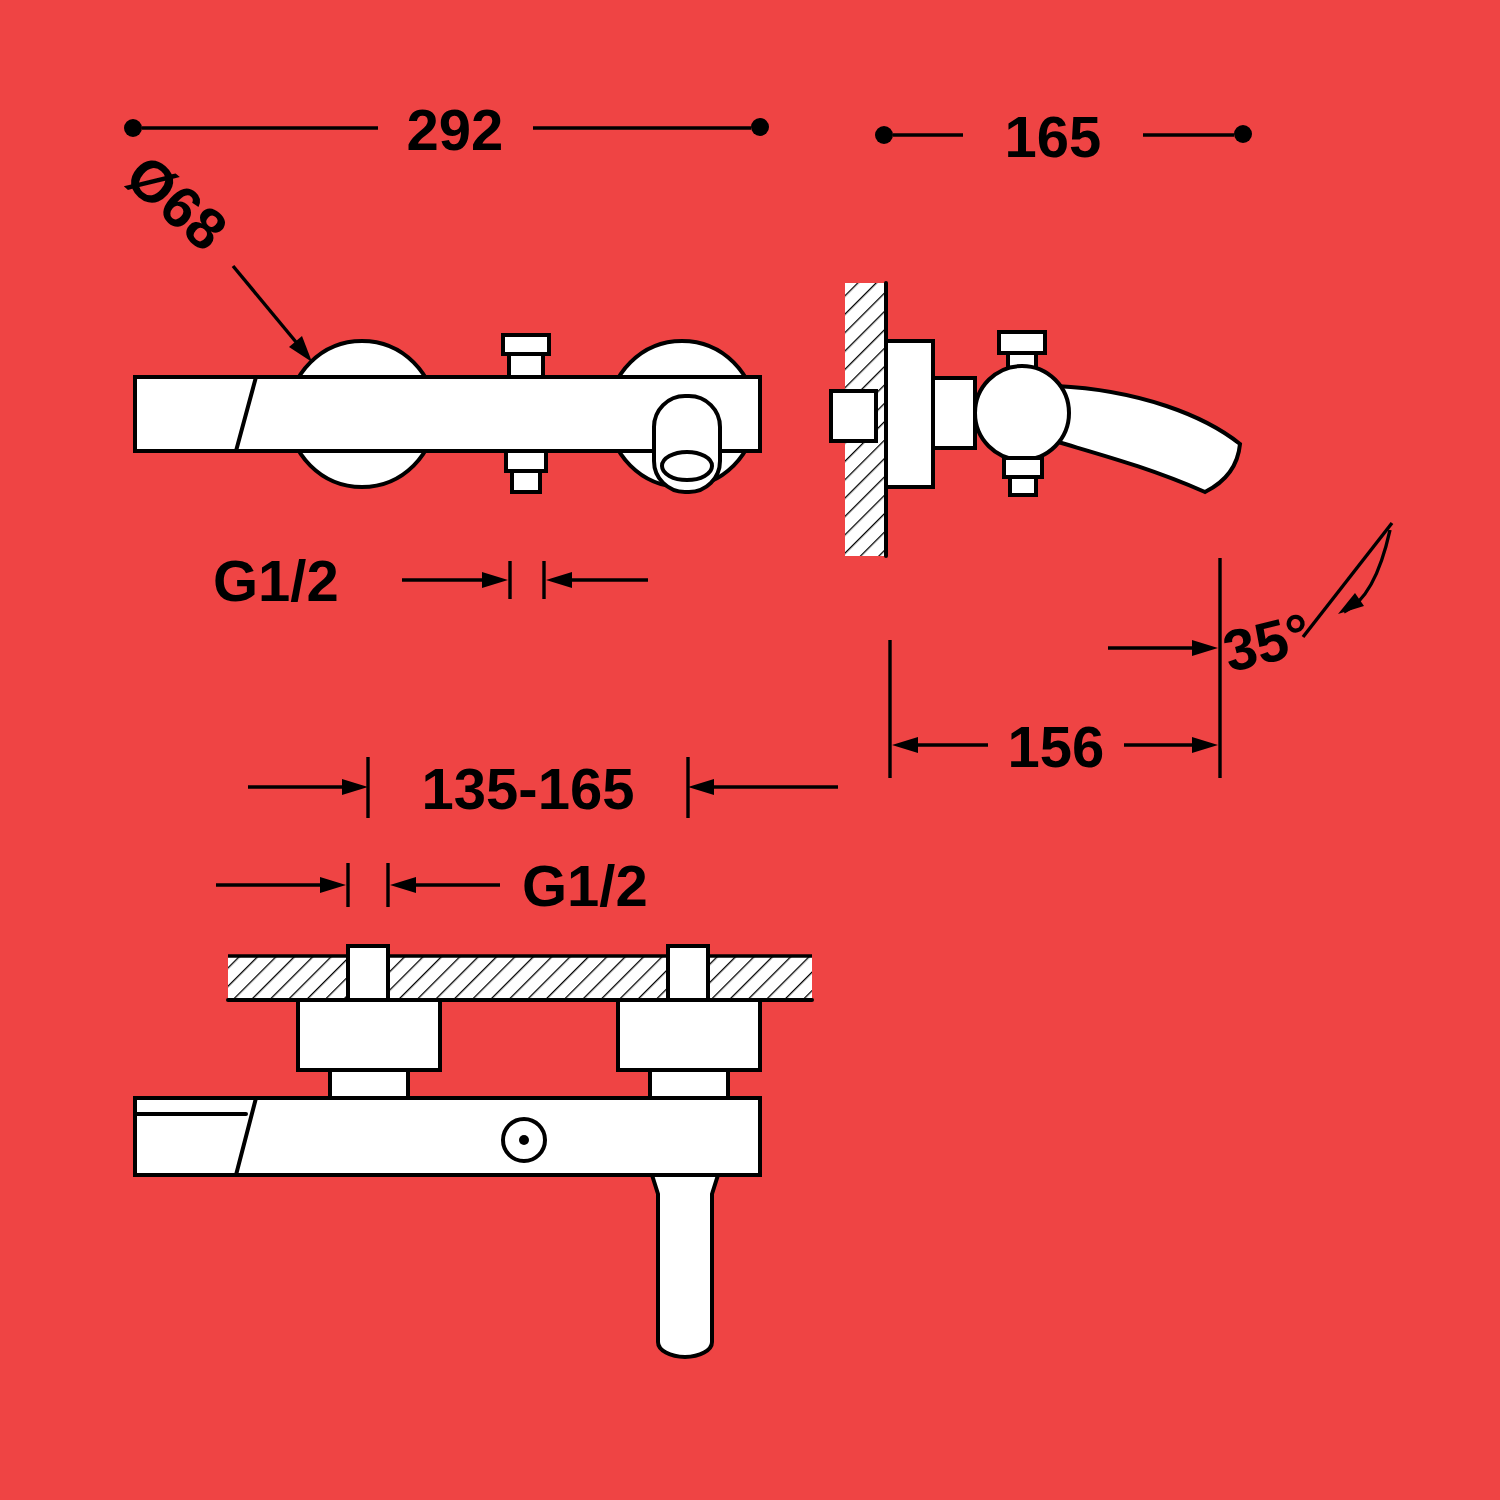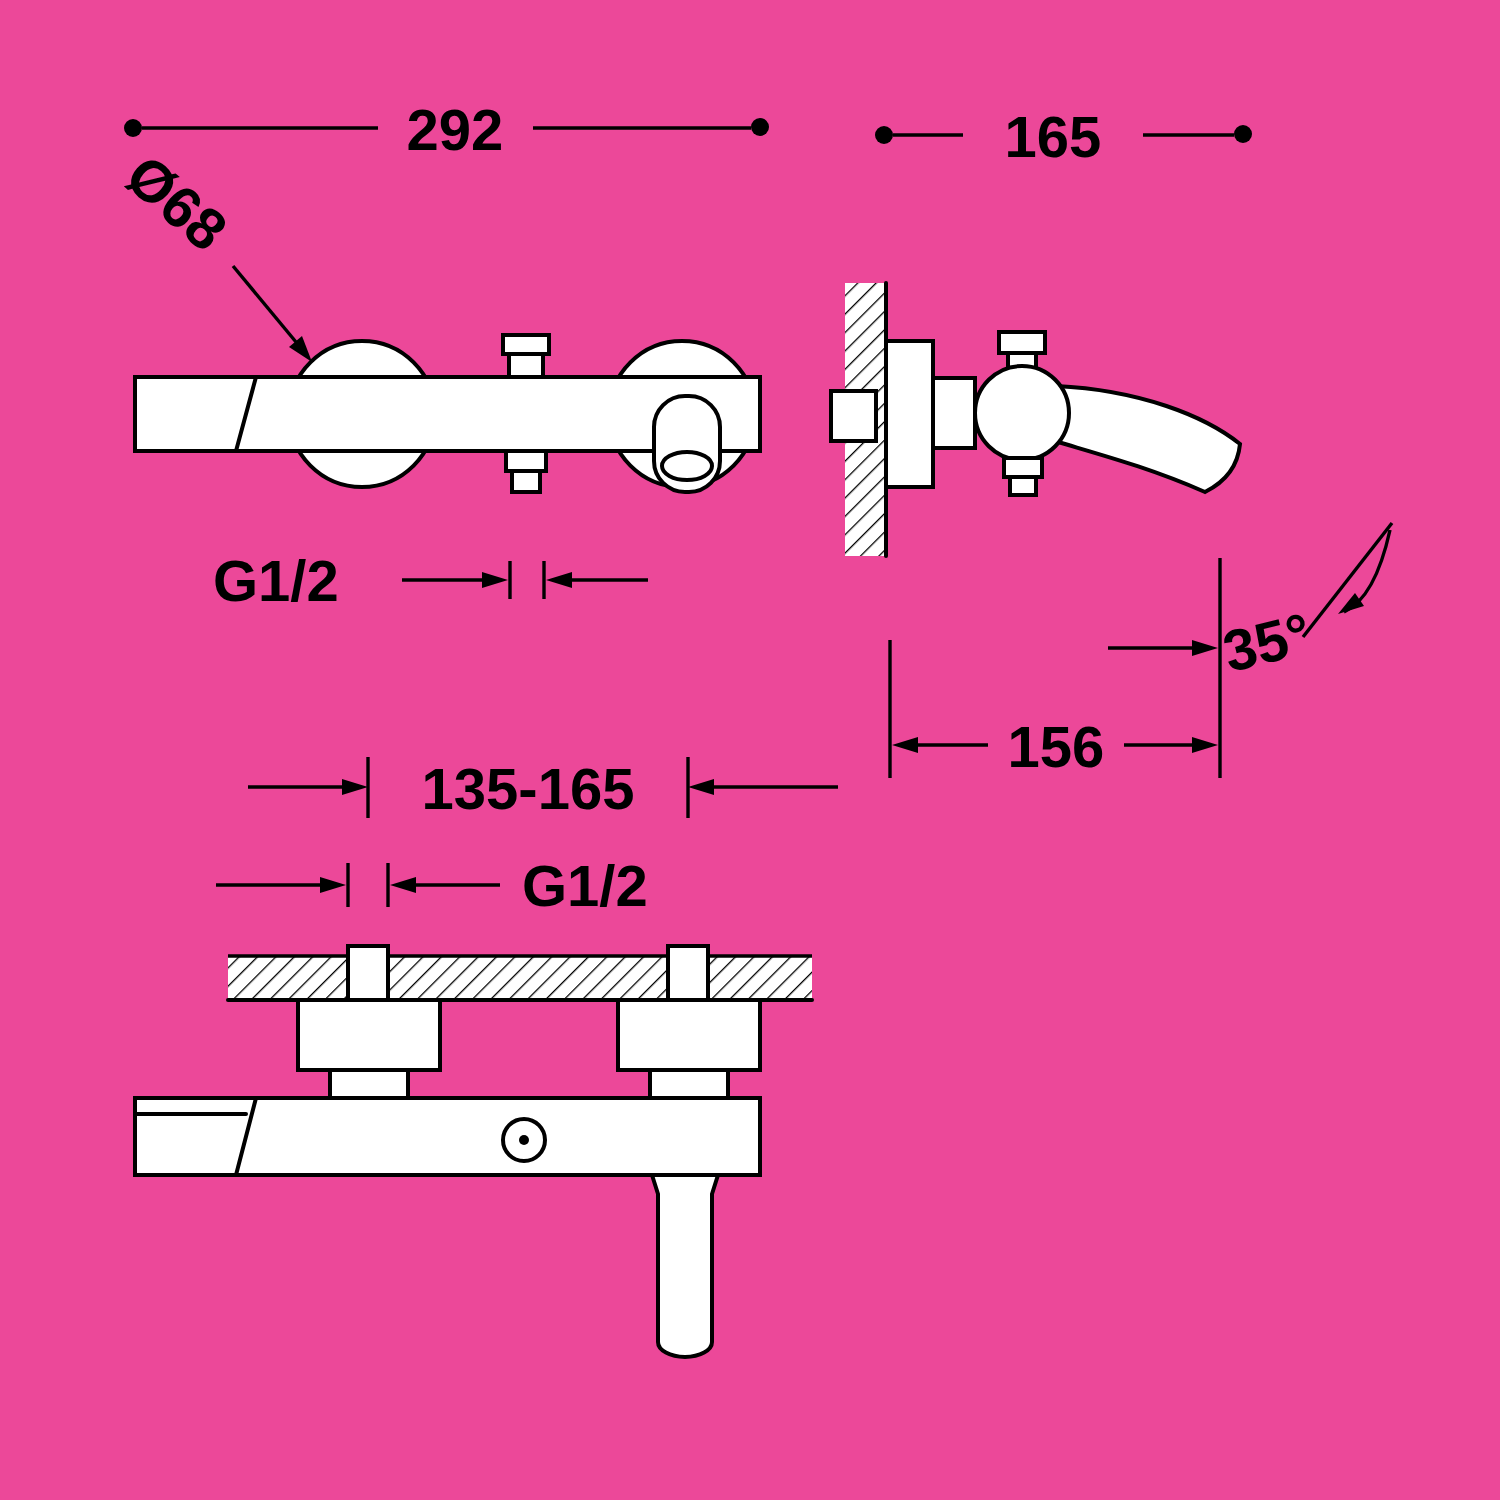--- a/index.html
+++ b/index.html
@@ -4,21 +4,21 @@
 <style>
   html, body {
     margin: 0;
     padding: 0;
     background: #ffffff;
   }
   .sheet {
     position: relative;
     width: 1500px;
     height: 1500px;
-    background: #ec4899;
+    background: #ef4444;
     overflow: hidden;
   }
   svg { display: block; }
   .outline {
     fill: #ffffff;
     stroke: #000000;
     stroke-width: 4;
   }
   .line {
     fill: none;

